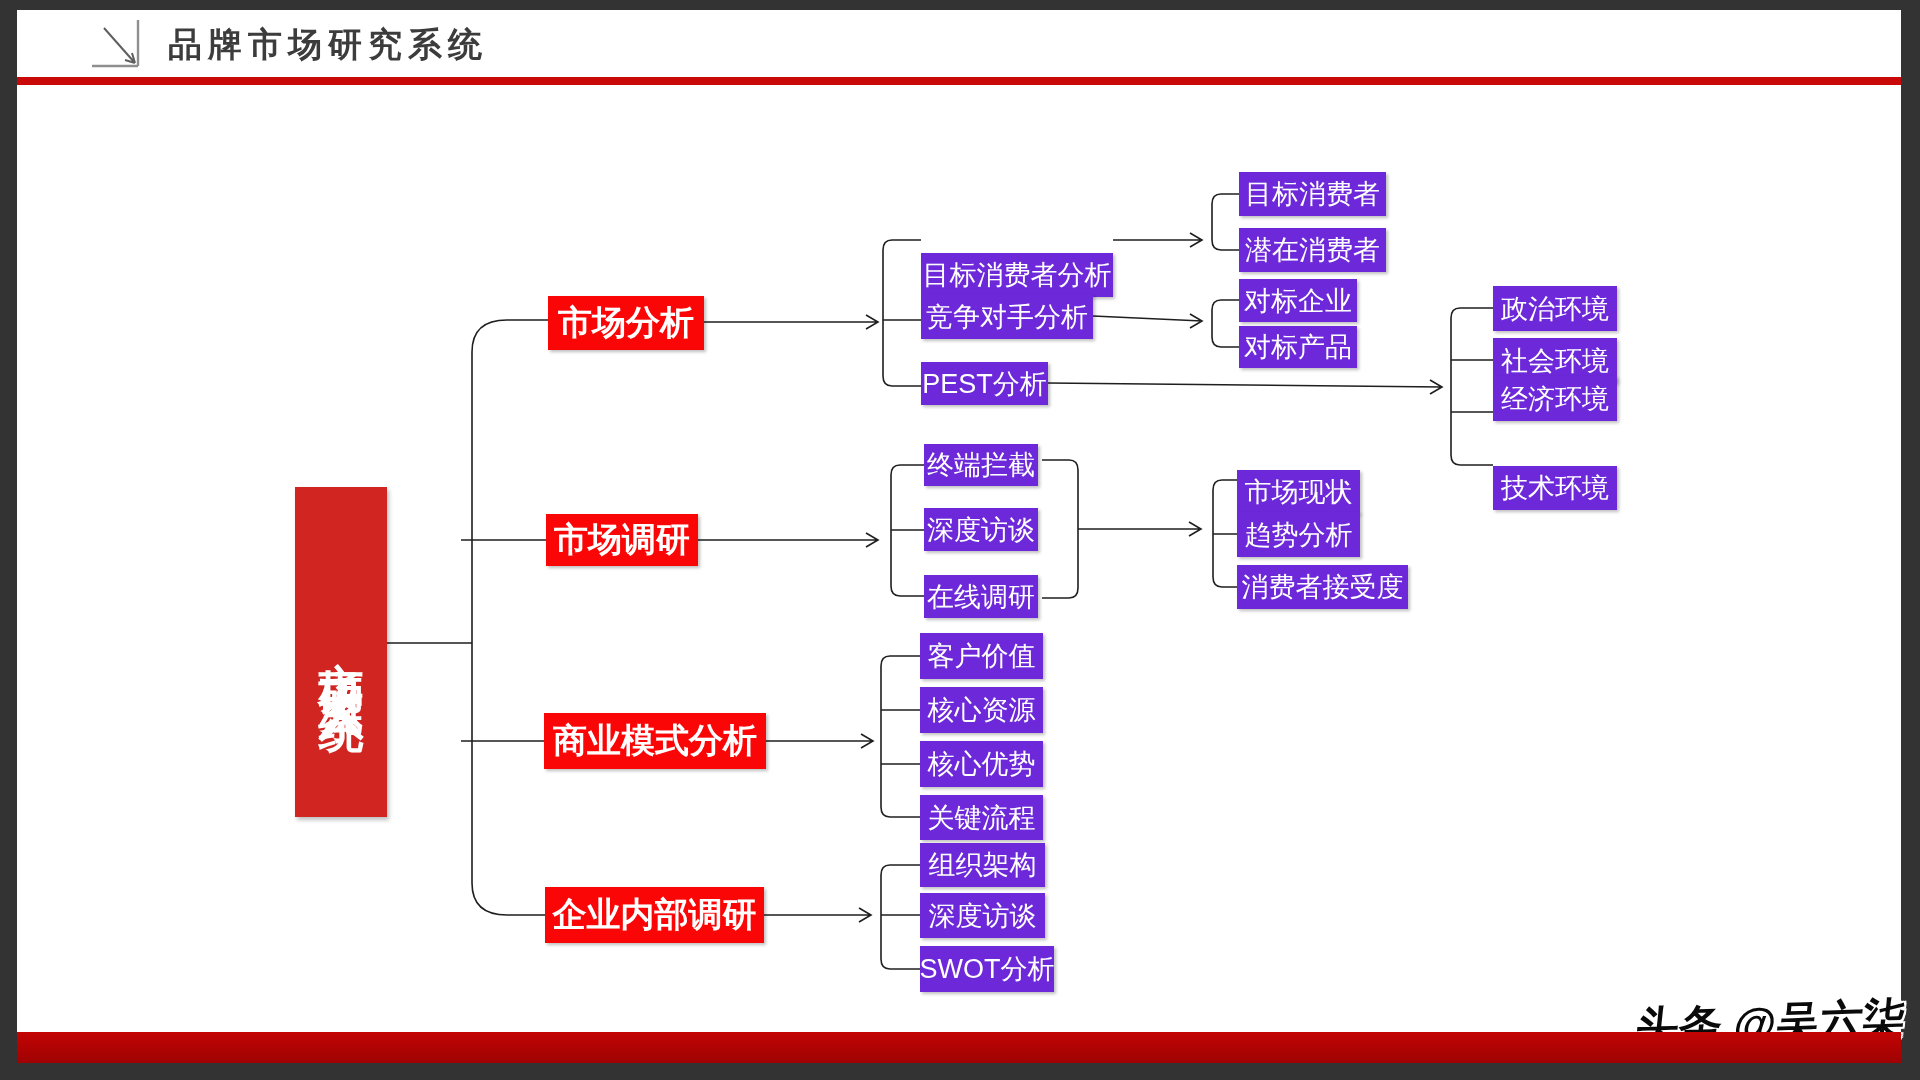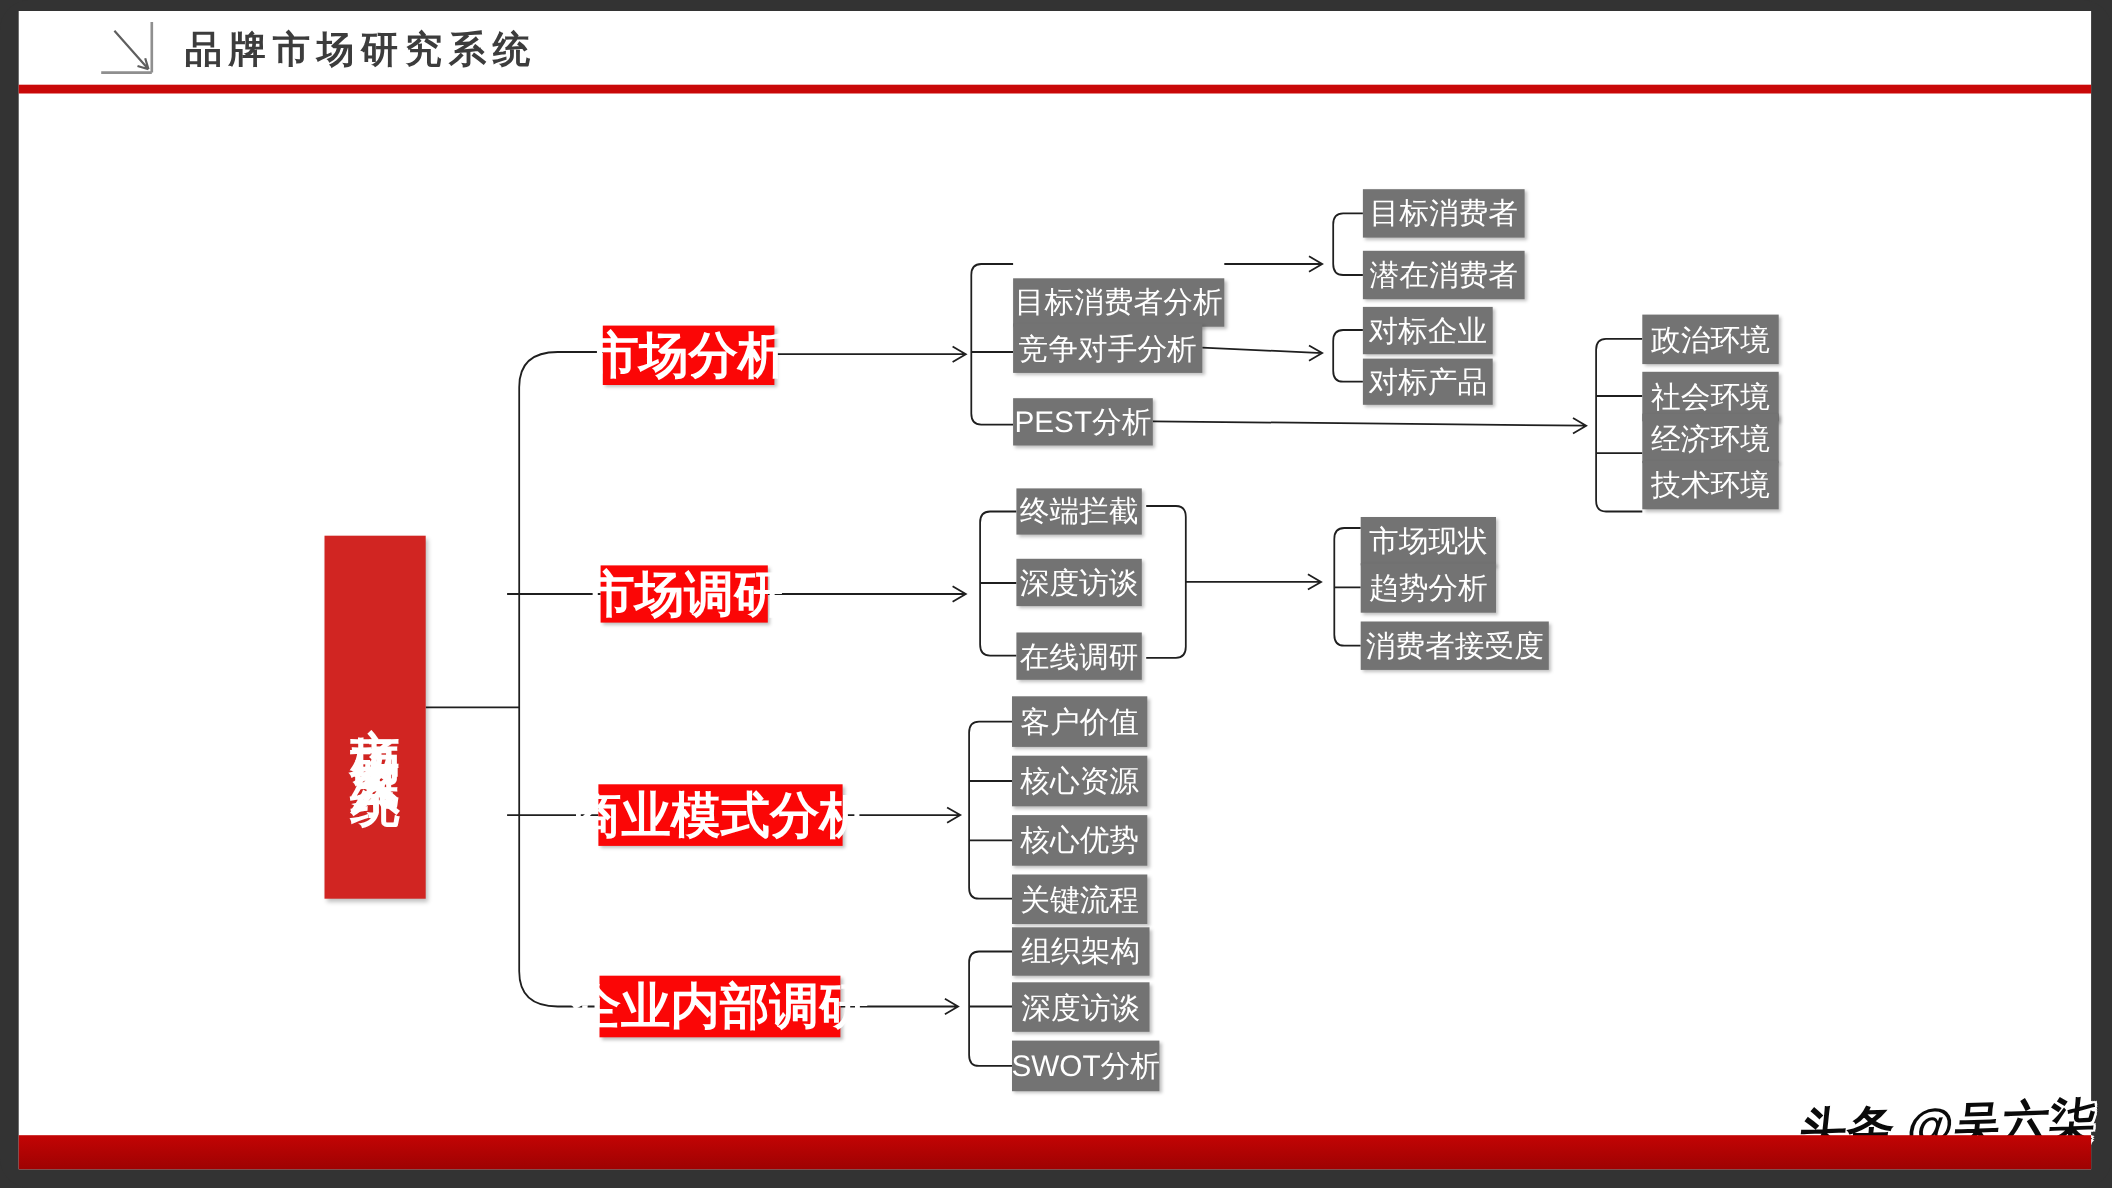--- a/index.html
+++ b/index.html
@@ -11,22 +11,22 @@
               background:linear-gradient(#c30404,#9e0202);}
   .title{position:absolute;left:168px;top:22px;font-size:34px;font-weight:bold;color:#3c3c3c;
          letter-spacing:6px;white-space:nowrap;}
   .hicon{position:absolute;left:86px;top:14px;}
   .conn{position:absolute;left:0;top:0;}
   .node{position:absolute;display:flex;align-items:center;justify-content:center;
         color:#ffffff;white-space:nowrap;box-sizing:border-box;}
   .rootnode{background:#d12522;font-weight:bold;font-size:45px;
             writing-mode:vertical-rl;text-orientation:upright;letter-spacing:9px;
             box-shadow:2px 3px 4px rgba(0,0,0,.25);}
-  .rnode{background:#fb0606;font-weight:bold;font-size:45px;box-shadow:2px 2px 3px rgba(0,0,0,.25);}
-  .gnode{background:#737373;font-size:27px;box-shadow:2px 2px 3px rgba(0,0,0,.25);}
+  .rnode{background:#fb0606;font-weight:bold;font-size:34px;box-shadow:2px 2px 3px rgba(0,0,0,.25);}
+  .gnode{background:#6d28d9;font-size:27px;box-shadow:2px 2px 3px rgba(0,0,0,.25);}
   .watermark{position:absolute;left:1560px;top:996px;width:345px;text-align:right;
              font-size:43px;font-weight:bold;color:#0a0a0a;white-space:nowrap;
              transform:skewX(-8deg) rotate(-2deg);
              text-shadow:-2px -2px 0 #fff,2px -2px 0 #fff,-2px 2px 0 #fff,2px 2px 0 #fff,
                          0 -2px 0 #fff,0 2px 0 #fff,-2px 0 0 #fff,2px 0 0 #fff;}
 </style>
 </head>
 <body>
 
 <div class="stage">
@@ -73,21 +73,21 @@
   <div class="node gnode" style="left:921px;top:362px;width:127px;height:43px;">PEST分析</div>
 
   <div class="node gnode" style="left:1239px;top:172px;width:147px;height:44px;">目标消费者</div>
   <div class="node gnode" style="left:1239px;top:228px;width:147px;height:44px;">潜在消费者</div>
   <div class="node gnode" style="left:1239px;top:279px;width:118px;height:43px;">对标企业</div>
   <div class="node gnode" style="left:1239px;top:326px;width:118px;height:42px;">对标产品</div>
 
   <div class="node gnode" style="left:1493px;top:286px;width:124px;height:45px;">政治环境</div>
   <div class="node gnode" style="left:1493px;top:338px;width:124px;height:45px;">社会环境</div>
   <div class="node gnode" style="left:1493px;top:376px;width:124px;height:45px;">经济环境</div>
-  <div class="node gnode" style="left:1493px;top:419px;width:124px;height:44px;">技术环境</div>
+  <div class="node gnode" style="left:1493px;top:466px;width:124px;height:44px;">技术环境</div>
 
   <div class="node gnode" style="left:924px;top:444px;width:114px;height:42px;">终端拦截</div>
   <div class="node gnode" style="left:924px;top:508px;width:114px;height:43px;">深度访谈</div>
   <div class="node gnode" style="left:924px;top:575px;width:114px;height:43px;">在线调研</div>
 
   <div class="node gnode" style="left:1237px;top:470px;width:123px;height:44px;">市场现状</div>
   <div class="node gnode" style="left:1237px;top:512px;width:123px;height:45px;">趋势分析</div>
   <div class="node gnode" style="left:1237px;top:565px;width:171px;height:44px;">消费者接受度</div>
 
   <div class="node gnode" style="left:920px;top:633px;width:123px;height:46px;">客户价值</div>

